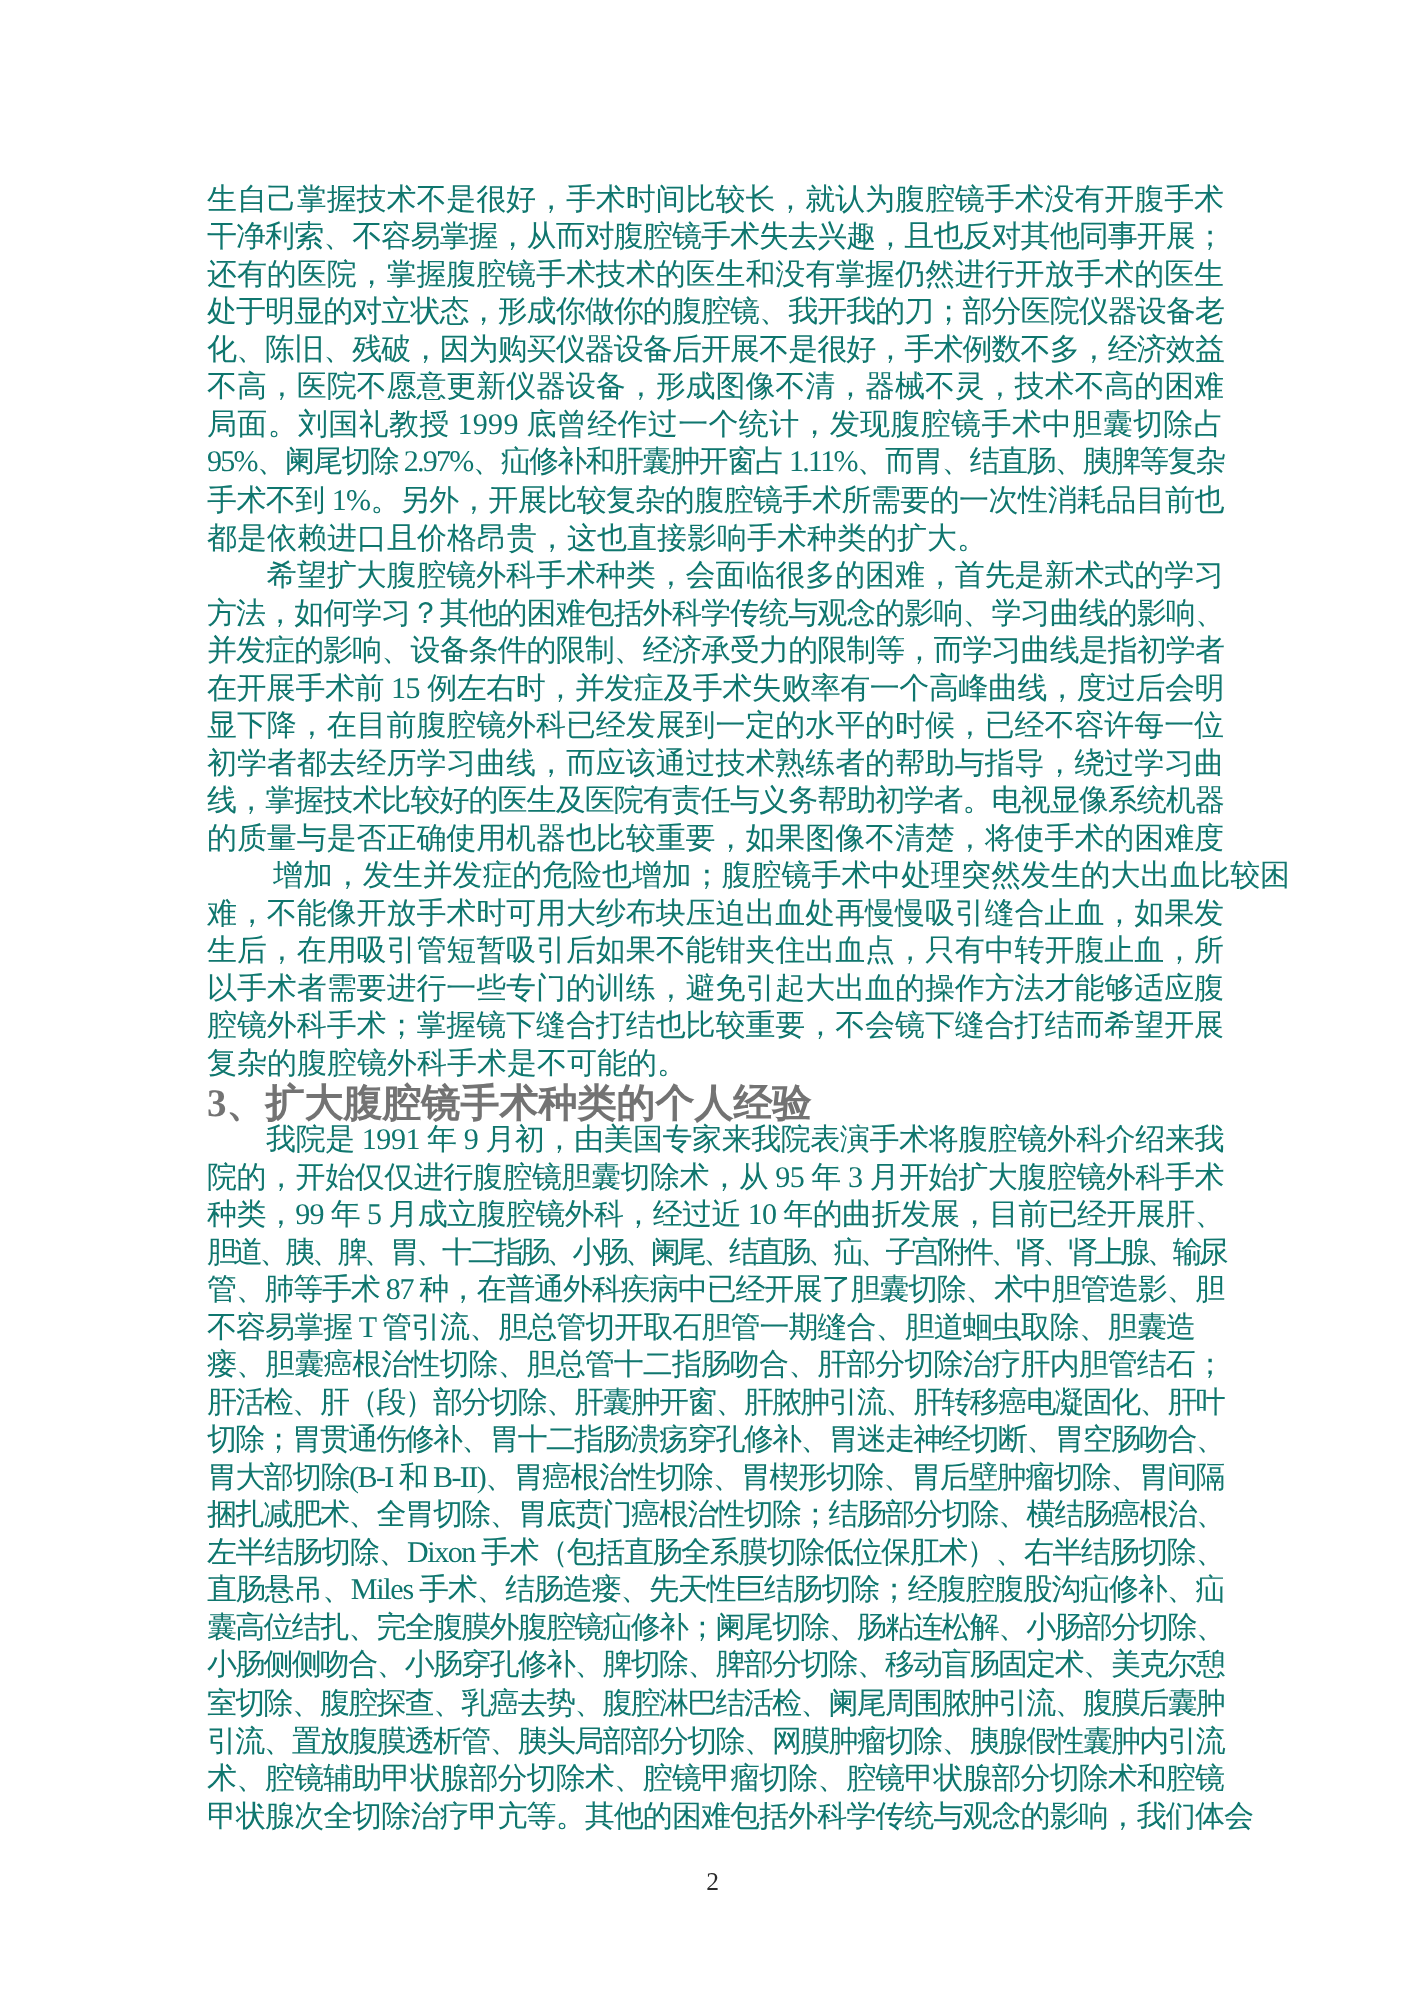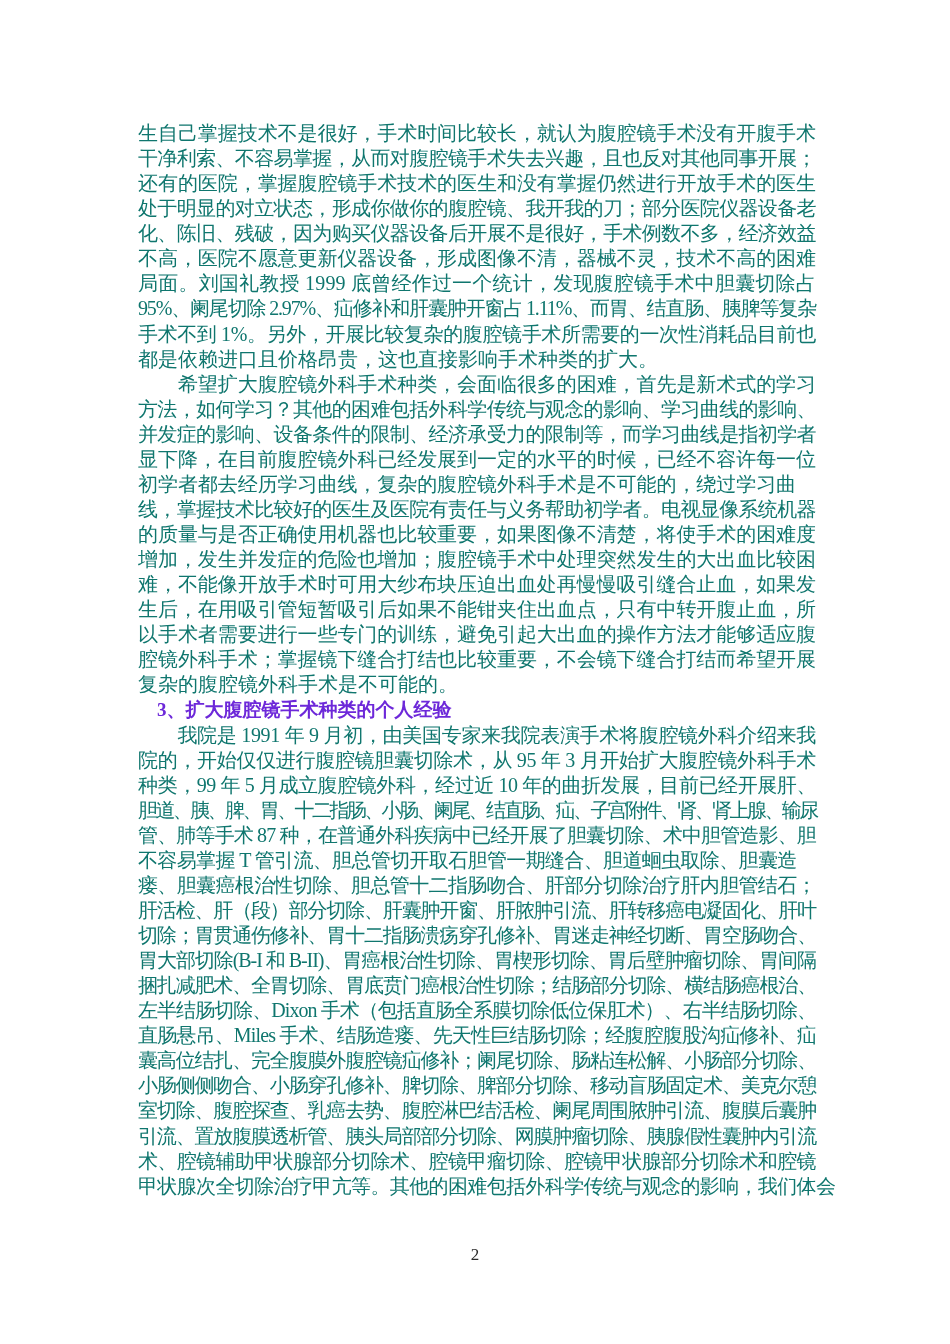--- a/index.html
+++ b/index.html
@@ -31,23 +31,22 @@
     font-size: 20px;
     color: #0f766e;
     white-space: nowrap;
     overflow: visible;
   }
   .line > span {
     white-space: nowrap;
   }
   .line.heading {
     font-weight: 700;
-    font-size: 19px;
-    color: #6d28d9;
-    margin-left: 19px;
+    font-size: 26px;
+    color: #737373;
   }
   .page-number {
     position: absolute;
     top: 1245px;
     left: 0;
     width: 950px;
     text-align: center;
     font-size: 17px;
     color: #2b2b2b;
   }
@@ -63,25 +62,26 @@
       <div class="line body"><span style="letter-spacing: -0.629px;">处于明显的对立状态，形成你做你的腹腔镜、我开我的刀；部分医院仪器设备老</span></div>
       <div class="line body"><span style="letter-spacing: -0.629px;">化、陈旧、残破，因为购买仪器设备后开展不是很好，手术例数不多，经济效益</span></div>
       <div class="line body"><span style="letter-spacing: -0.059px;">不高，医院不愿意更新仪器设备，形成图像不清，器械不灵，技术不高的困难</span></div>
       <div class="line body"><span style="letter-spacing: 0.216px;">局面。刘国礼教授 1999 底曾经作过一个统计，发现腹腔镜手术中胆囊切除占</span></div>
       <div class="line body"><span style="letter-spacing: -1.165px;">95%、阑尾切除 2.97%、疝修补和肝囊肿开窗占 1.11%、而胃、结直肠、胰脾等复杂</span></div>
       <div class="line body"><span style="letter-spacing: -0.38px;">手术不到 1%。另外，开展比较复杂的腹腔镜手术所需要的一次性消耗品目前也</span></div>
       <div class="line body-end"><span>都是依赖进口且价格昂贵，这也直接影响手术种类的扩大。</span></div>
       <div class="line body"><span style="letter-spacing: -0.059px;">　　希望扩大腹腔镜外科手术种类，会面临很多的困难，首先是新术式的学习</span></div>
       <div class="line body"><span style="letter-spacing: -0.629px;">方法，如何学习？其他的困难包括外科学传统与观念的影响、学习曲线的影响、</span></div>
       <div class="line body"><span style="letter-spacing: -0.629px; margin-top: 12px;">并发症的影响、设备条件的限制、经济承受力的限制等，而学习曲线是指初学者</span></div>
+      <div class="line body"><span style="letter-spacing: -0.324px;">在开展手术前 15 例左右时，并发症及手术失败率有一个高峰曲线，度过后会明</span></div>
       <div class="line body"><span style="letter-spacing: -0.059px;">显下降，在目前腹腔镜外科已经发展到一定的水平的时候，已经不容许每一位</span></div>
-      <div class="line body"><span style="letter-spacing: -0.059px;">初学者都去经历学习曲线，复杂的腹腔镜外科手术是不可能的，绕过学习曲</span></div>
+      <div class="line body"><span style="letter-spacing: -0.059px;">初学者都去经历学习曲线，而应该通过技术熟练者的帮助与指导，绕过学习曲</span></div>
       <div class="line body"><span style="letter-spacing: -0.629px;">线，掌握技术比较好的医生及医院有责任与义务帮助初学者。电视显像系统机器</span></div>
       <div class="line body"><span style="letter-spacing: -0.059px; margin-top: 36px;">的质量与是否正确使用机器也比较重要，如果图像不清楚，将使手术的困难度</span></div>
-      <div class="line body"><span style="letter-spacing: -0.059px;">增加，发生并发症的危险也增加；腹腔镜手术中处理突然发生的大出血比较困</span></div>
+      <div class="line body"><span style="letter-spacing: -0.059px; margin-left: 44px;">增加，发生并发症的危险也增加；腹腔镜手术中处理突然发生的大出血比较困</span></div>
       <div class="line body"><span style="letter-spacing: -0.059px;">难，不能像开放手术时可用大纱布块压迫出血处再慢慢吸引缝合止血，如果发</span></div>
       <div class="line body"><span style="letter-spacing: -0.059px;">生后，在用吸引管短暂吸引后如果不能钳夹住出血点，只有中转开腹止血，所</span></div>
       <div class="line body"><span style="letter-spacing: -0.059px;">以手术者需要进行一些专门的训练，避免引起大出血的操作方法才能够适应腹</span></div>
       <div class="line body"><span style="letter-spacing: -0.059px;">腔镜外科手术；掌握镜下缝合打结也比较重要，不会镜下缝合打结而希望开展</span></div>
       <div class="line body-end"><span>复杂的腹腔镜外科手术是不可能的。</span></div>
       <div class="line heading"><span>3、扩大腹腔镜手术种类的个人经验</span></div>
       <div class="line body"><span style="letter-spacing: -0.3px;">　　我院是 1991 年 9 月初，由美国专家来我院表演手术将腹腔镜外科介绍来我</span></div>
       <div class="line body"><span style="letter-spacing: -0.308px; margin-top: 32px;">院的，开始仅仅进行腹腔镜胆囊切除术，从 95 年 3 月开始扩大腹腔镜外科手术</span></div>
       <div class="line body"><span style="letter-spacing: -0.415px;">种类，99 年 5 月成立腹腔镜外科，经过近 10 年的曲折发展，目前已经开展肝、</span></div>
       <div class="line body"><span style="letter-spacing: -2.6px;">胆道、胰、脾、胃、十二指肠、小肠、阑尾、结直肠、疝、子宫附件、肾、肾上腺、输尿</span></div>

